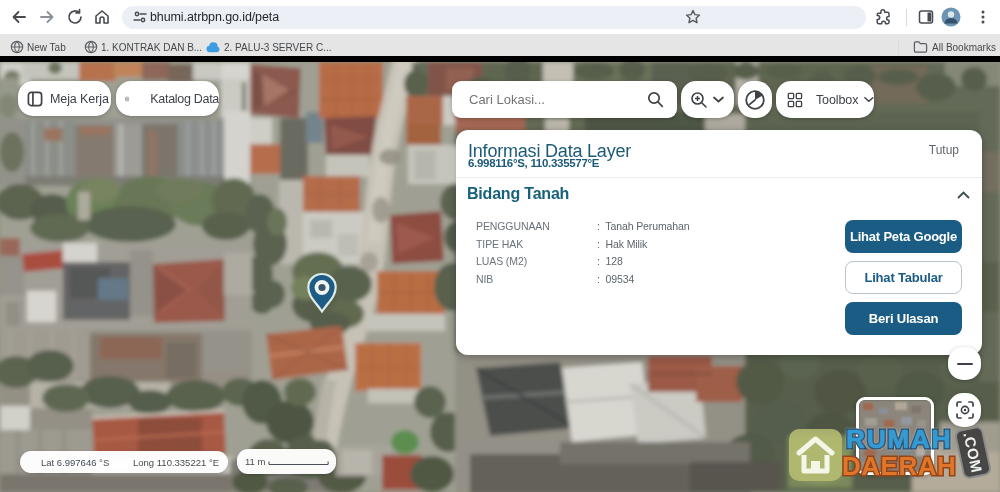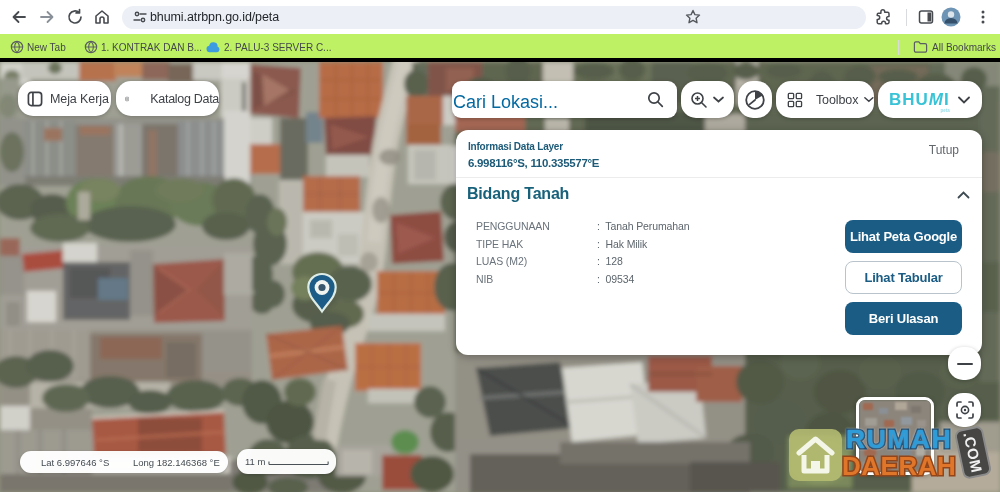--- a/index.html
+++ b/index.html
@@ -2,36 +2,36 @@
 <html><head>
 <meta charset="utf-8">
 <style>
   * { margin:0; padding:0; box-sizing:border-box; }
   html,body { width:1000px; height:492px; overflow:hidden; font-family:"Liberation Sans", sans-serif; }
   #stage { position:relative; width:1000px; height:492px; background:#fff; }
   .abs { position:absolute; }
 
   
   #toolbar { position:absolute; left:0; top:0; width:1000px; height:34px; background:#ffffff; }
-  #bookbar { position:absolute; left:0; top:34px; width:1000px; height:28px; background:#bef264; border-bottom:4px solid #000000; }
+  #bookbar { position:absolute; left:0; top:34px; width:1000px; height:28px; background:#e5e5e5; border-bottom:6px solid #000000; }
   .tbicon { position:absolute; top:8px; width:18px; height:18px; }
   #omnibox { position:absolute; left:122px; top:6px; width:744px; height:23px; background:#ecf0f6; border-radius:12px; }
   #urltext { position:absolute; left:150px; top:10px; font-size:12.5px; color:#23272c; letter-spacing:-0.1px; }
   .bm { position:absolute; top:8px; font-size:10px; color:#44484c; white-space:nowrap; }
   .sep { position:absolute; background:#d8dade; }
 
   
   #map { position:absolute; left:0; top:62px; width:1000px; height:430px; background:#8f947f; overflow:hidden; }
   #satmap { position:absolute; left:0; top:0; filter:saturate(0.86) contrast(0.91) brightness(1.05) blur(0.7px); }
   #veil { position:absolute; left:0; top:0; width:1000px; height:430px; background:rgba(165,162,146,0.07); pointer-events:none; }
 
   
   .mbtn { position:absolute; background:#fff; border-radius:15px; box-shadow:0 1px 4px rgba(0,0,0,.25); display:flex; align-items:center; color:#3e4247; font-size:12.5px; letter-spacing:-0.1px; white-space:nowrap; }
   #searchbar { position:absolute; left:452px; top:19px; width:225px; height:37px; background:#fff; border-radius:9px; box-shadow:0 1px 4px rgba(0,0,0,.25); }
-  #searchbar span { position:absolute; left:1px; top:11px; font-size:18px; color:#0369a1; }
+  #searchbar span { position:absolute; left:17px; top:11px; font-size:13px; color:#737373; }
 
   
   #panel { position:absolute; left:456px; top:68px; width:526px; height:225px; background:#fff; border-radius:12px; box-shadow:0 2px 8px rgba(0,0,0,.28); }
   .pbtn { position:absolute; left:389px; width:117px; height:33px; border-radius:8px; font-size:13px; font-weight:bold; letter-spacing:-0.2px; display:flex; align-items:center; justify-content:center; }
   .pbtn.filled { background:#1a5c84; color:#fff; }
   .pbtn.outline { background:#fff; color:#1a5c84; border:1px solid #b9c3cb; }
   .lbl { position:absolute; font-size:10.5px; color:#6a737b; letter-spacing:-0.1px; }
   .val { position:absolute; font-size:10.5px; color:#5d666d; letter-spacing:-0.1px; }
 
   
@@ -401,29 +401,23 @@
           <rect x="10.5" y="1.5" width="6" height="6" rx="1" stroke="#3e4247" stroke-width="1.5" fill="none"></rect>
           <rect x="1.5" y="10.5" width="6" height="6" rx="1" stroke="#3e4247" stroke-width="1.5" fill="none"></rect>
           <rect x="10.5" y="10.5" width="6" height="6" rx="1" stroke="#3e4247" stroke-width="1.5" fill="none"></rect>
         </svg>
       <span style="margin-left:13px">Toolbox</span>
       <svg style="margin-left:6px" width="11" height="7" viewBox="0 0 11 7">
           <path d="M1 1.5 L5.5 5.5 L10 1.5" stroke="#3e4247" stroke-width="1.7" fill="none" stroke-linecap="round"></path>
         </svg>
     </div>
 
-    <div class="mbtn" style="left:878px;top:19px;width:104px;height:37px">
-      <span style="margin-left:11px;color:#38c3d6;font-weight:bold;font-size:17px;letter-spacing:1px;position:relative">BHU<i>M</i>I<span style="position:absolute;right:0;bottom:-3px;font-size:4.5px;color:#9adde8;letter-spacing:0">peta</span></span>
-      <svg style="margin-left:8px" width="12" height="8" viewBox="0 0 12 8">
-          <path d="M1 1.5 L6 6.5 L11 1.5" stroke="#3e4247" stroke-width="1.8" fill="none" stroke-linecap="round"></path>
-        </svg>
-    </div>
 
     <div id="panel">
-      <div style="position:absolute;left:12px;top:11px;font-size:10px;font-weight:bold;color:#1c5a78;letter-spacing:-0.2px">Informasi Data Layer</div>
+      <div style="position:absolute;left:12px;top:11px;font-size:18px;font-weight:normal;color:#1c5a78;letter-spacing:-0.2px">Informasi Data Layer</div>
       <div style="position:absolute;left:12px;top:27px;font-size:11.5px;font-weight:bold;color:#1c5a78;letter-spacing:-0.3px">6.998116°S, 110.335577°E</div>
       <div style="position:absolute;right:23px;top:13px;font-size:12px;color:#62676c">Tutup</div>
       <div style="position:absolute;left:0px;top:47px;width:526px;height:1px;background:#ececec"></div>
       <div style="position:absolute;left:11px;top:55px;font-size:16px;font-weight:bold;color:#17617b;letter-spacing:-0.2px">Bidang Tanah</div>
       <svg style="position:absolute;right:12px;top:61px" width="13" height="8" viewBox="0 0 13 8">
           <path d="M1.5 6.5 L6.5 1.5 L11.5 6.5" stroke="#3e4a52" stroke-width="1.8" fill="none" stroke-linecap="round"></path>
         </svg>
 
       <div class="lbl" style="left:20px;top:90px">PENGGUNAAN</div>
       <div class="lbl" style="left:20px;top:108px">TIPE HAK</div>
@@ -434,21 +428,21 @@
       <div class="val" style="left:141px;top:125px">:&nbsp; 128</div>
       <div class="val" style="left:141px;top:143px">:&nbsp; 09534</div>
 
       <div class="pbtn filled" style="top:90px">Lihat Peta Google</div>
       <div class="pbtn outline" style="top:131px">Lihat Tabular</div>
       <div class="pbtn filled" style="top:172px">Beri Ulasan</div>
     </div>
 
     <div class="pill" style="left:20px;top:389px;width:208px;height:22px">
       <span style="position:absolute;left:21px;top:6px">Lat 6.997646 °S</span>
-      <span style="position:absolute;left:113px;top:6px">Long 182.146368 °E</span>
+      <span style="position:absolute;left:113px;top:6px">Long 110.335221 °E</span>
     </div>
     <div class="pill" style="left:237px;top:387px;width:99px;height:25px">
       <span style="position:absolute;left:8px;top:7px">11 m</span>
       <svg class="abs" style="left:31px;top:7px" width="64" height="12" viewBox="0 0 66 12">
           <path d="M1 8.5 H62 M1 5.5 V8.5 M62 5.5 V8.5" stroke="#4a5156" stroke-width="1.1" fill="none"></path>
         </svg>
     </div>
 
     <div class="mbtn" style="left:948px;top:285px;width:33px;height:33px">
       <svg style="margin:0 auto" width="16" height="4" viewBox="0 0 16 4">

